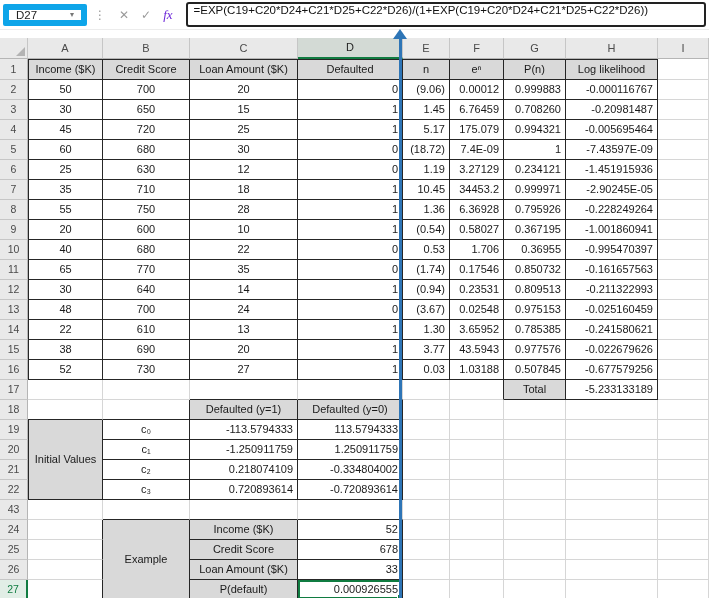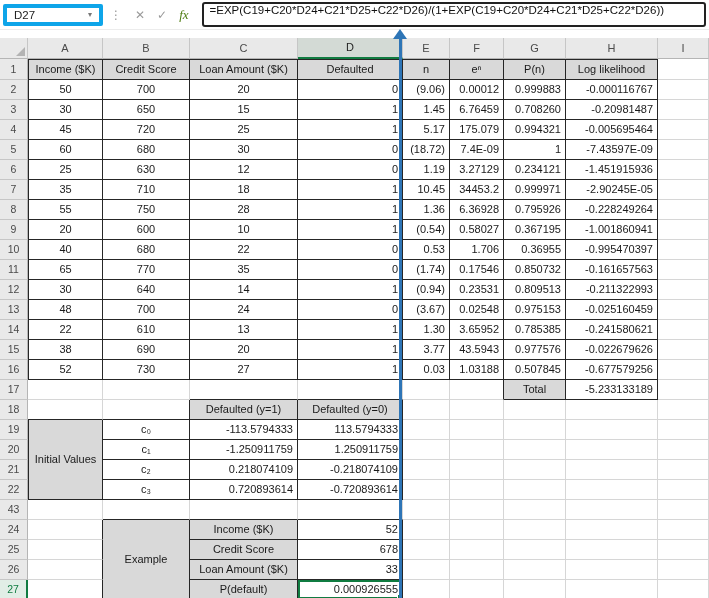--- a/index.html
+++ b/index.html
@@ -3,26 +3,26 @@
 <meta charset="utf-8">
 <style>
   *{box-sizing:border-box;margin:0;padding:0}
   html,body{width:709px;height:598px}
   body{position:relative;overflow:hidden;background:#fff;
        font-family:"Liberation Sans","DejaVu Sans",sans-serif;color:#1a1a1a}
 
   
   .fbar{display:flex;align-items:center;height:30px;padding:0 3px;background:#fff;
         border-bottom:1px solid #ececec}
-  .namebox{width:100px;height:22px;display:flex;align-items:center;justify-content:space-between;
-           padding:0 7px;border:4px solid #0ea5e9;border-radius:2px;font-size:11.5px;color:#222}
+  .namebox{width:84px;height:22px;display:flex;align-items:center;justify-content:space-between;
+           padding:0 7px;border:6px solid #0ea5e9;border-radius:2px;font-size:11.5px;color:#222}
   .chev{font-size:8px;color:#777}
   .dots{color:#9a9a9a;font-size:12px;margin:0 7px}
   .fbtn{color:#9a9a9a;font-size:12px;margin:0 6px}
-  .fx{font-style:italic;font-family:"Liberation Serif",serif;color:#4d7c0f;font-size:13px}
+  .fx{font-style:italic;font-family:"Liberation Serif",serif;color:#6d28d9;font-size:13px}
   .fbox{flex:1;height:25px;margin-left:7px;border:2px solid #222;border-radius:3px;
         display:flex;align-items:flex-start;padding:0 6px;font-size:11.5px;color:#111;
         overflow:hidden;white-space:nowrap;background:#fff}
   .gap{height:8px}
 
   
   table.sheet{border-collapse:separate;border-spacing:0;table-layout:fixed;width:709px}
   .sheet th,.sheet td{height:20px;line-height:19px;overflow:hidden;white-space:nowrap;font-weight:normal}
   .ch,.corner{background:var(--header-bar,#e9e9e9);border-right:1px solid #c6c6c6;
               border-bottom:1px solid #b5b5b5;font-size:11px;color:#4a4a4a;text-align:center}
@@ -338,21 +338,21 @@
           <td class="cell "></td>
           <td class="cell "></td>
           <td class="cell "></td>
           <td class="cell "></td>
           <td class="cell "></td>
         </tr>
         <tr>
           <th class="rh">21</th>
           <td class="cell lft br bb">c₂</td>
           <td class="cell rgt br bb">0.218074109</td>
-          <td class="cell rgt br bb">-0.218074109</td>
+          <td class="cell rgt br bb">-0.334804002</td>
           <td class="cell "></td>
           <td class="cell "></td>
           <td class="cell "></td>
           <td class="cell "></td>
           <td class="cell "></td>
         </tr>
         <tr>
           <th class="rh">22</th>
           <td class="cell lft br bb">c₃</td>
           <td class="cell rgt br bb">0.720893614</td>

